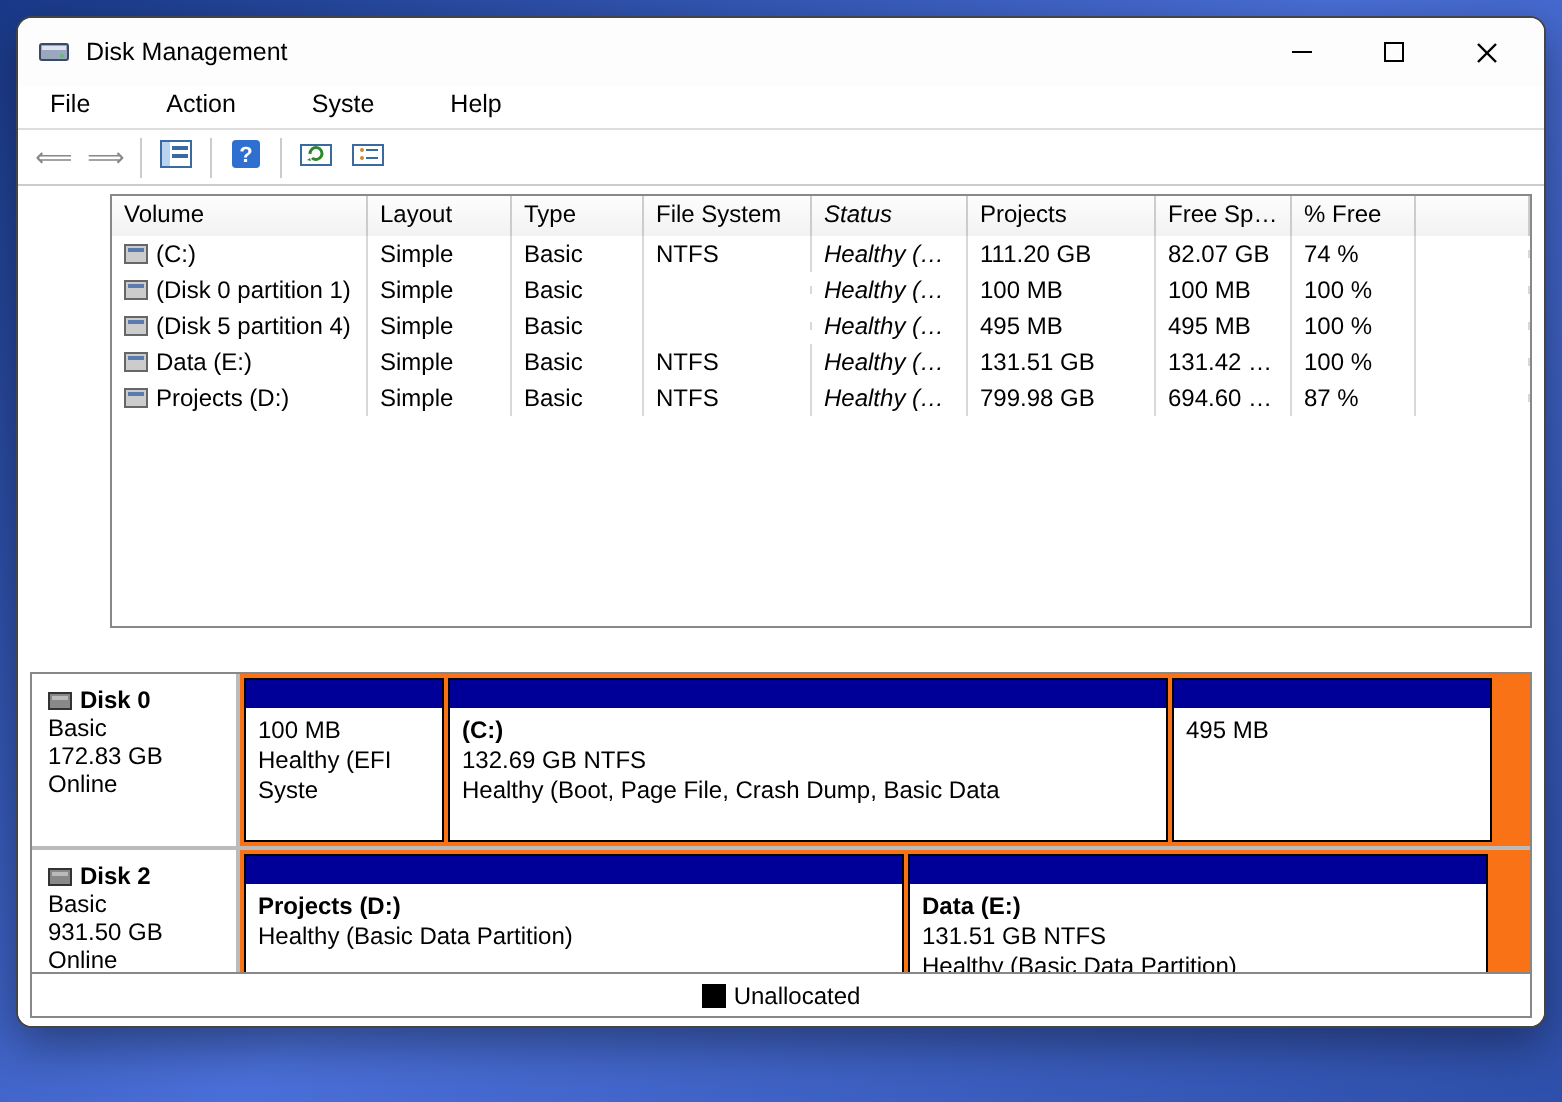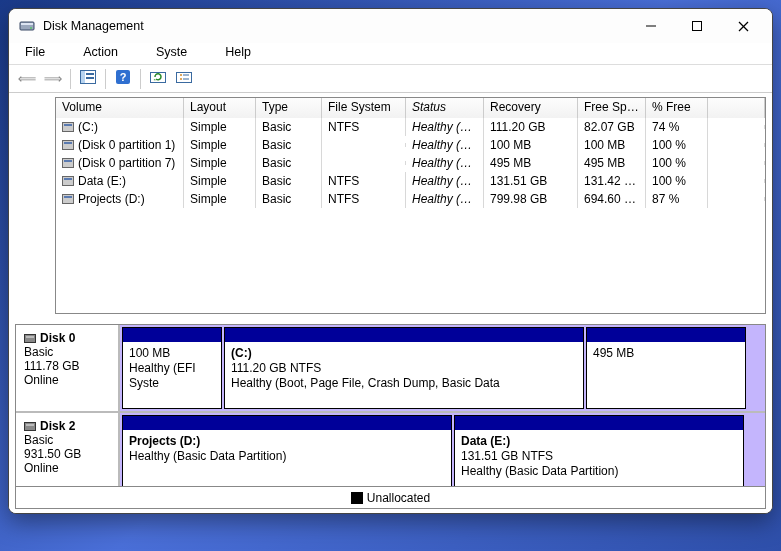--- a/index.html
+++ b/index.html
@@ -77,22 +77,22 @@
   .vol-row { display:flex; height:18px; align-items:center;}
   .col-vol{width:128px;} .col-layout{width:72px;} .col-type{width:66px;}
   .col-fs{width:84px;} .col-status{width:78px;font-style:italic;} .col-cap{width:94px;}
   .col-free{width:68px;} .col-pfree{width:62px;} .col-rest{flex:1; border-right:none;}
   .vol-icon{width:12px;height:10px;display:inline-block;margin-right:4px;background:#ccc;border:1px solid #666;position:relative;vertical-align:-1px;}
   .vol-icon::after{content:'';position:absolute;top:1px;left:1px;right:1px;height:2px;background:#5a7ab0;}
   
   .gpanel {
     flex:1;
     border: 1px solid #888;
-    margin-top:10px;
-    background:#c4b5fd;
+    margin-top:22px;
+    background:#f97316;
     overflow:hidden;
     display:flex; flex-direction:column;
   }
   .disk-row {
     display:flex; border-bottom: 2px solid #bbb;
     min-height: 88px;
   }
   .disk-label {
     width: 104px; padding: 6px 8px;
     border-right: 2px solid #bbb;
@@ -215,21 +215,21 @@
 
   <div class="content">
 
     <div class="vol-list">
       <div class="vol-head">
         <div class="col col-vol">Volume</div>
         <div class="col col-layout">Layout</div>
         <div class="col col-type">Type</div>
         <div class="col col-fs">File System</div>
         <div class="col col-status">Status</div>
-        <div class="col col-cap">Recovery</div>
+        <div class="col col-cap">Projects</div>
         <div class="col col-free">Free Spa...</div>
         <div class="col col-pfree">% Free</div>
         <div class="col col-rest"></div>
       </div>
       <div id="vol-body">
           <div class="vol-row">
             <div class="col col-vol"><span class="vol-icon"></span><span>(C:)</span></div>
             <div class="col col-layout">Simple</div>
             <div class="col col-type">Basic</div>
             <div class="col col-fs">NTFS</div>
@@ -244,21 +244,21 @@
             <div class="col col-layout">Simple</div>
             <div class="col col-type">Basic</div>
             <div class="col col-fs"></div>
             <div class="col col-status">Healthy (E...</div>
             <div class="col col-cap">100 MB</div>
             <div class="col col-free">100 MB</div>
             <div class="col col-pfree">100 %</div>
             <div class="col col-rest"></div>
           </div>
           <div class="vol-row">
-            <div class="col col-vol"><span class="vol-icon"></span><span>(Disk 0 partition 7)</span></div>
+            <div class="col col-vol"><span class="vol-icon"></span><span>(Disk 5 partition 4)</span></div>
             <div class="col col-layout">Simple</div>
             <div class="col col-type">Basic</div>
             <div class="col col-fs"></div>
             <div class="col col-status">Healthy (R...</div>
             <div class="col col-cap">495 MB</div>
             <div class="col col-free">495 MB</div>
             <div class="col col-pfree">100 %</div>
             <div class="col col-rest"></div>
           </div>
           <div class="vol-row">
@@ -285,36 +285,36 @@
           </div>
         </div>
     </div>
 
     <div class="gpanel">
       <div id="disks" style="flex:1;overflow:hidden;">
           <div class="disk-row">
             <div class="disk-label">
               <div class="dname"><span class="disk-ico"></span><span>Disk 0</span></div>
               <div>Basic</div>
-              <div>111.78 GB</div>
+              <div>172.83 GB</div>
               <div>Online</div>
             </div>
             <div class="part-area">
               <div class="partition" style="width: 100px;">
                 <div class="bar"></div>
                 <div class="pbody">
                   <div>100 MB</div>
                   <div>Healthy (EFI Syste</div>
                 </div>
               </div>
               <div class="partition" style="width: 360px;">
                 <div class="bar"></div>
                 <div class="pbody">
                   <div class="pname">(C:)</div>
-                  <div>111.20 GB NTFS</div>
+                  <div>132.69 GB NTFS</div>
                   <div>Healthy (Boot, Page File, Crash Dump, Basic Data</div>
                 </div>
               </div>
               <div class="partition" style="width: 160px;">
                 <div class="bar"></div>
                 <div class="pbody">
                   <div>495 MB</div>
                 </div>
               </div>
             </div>

